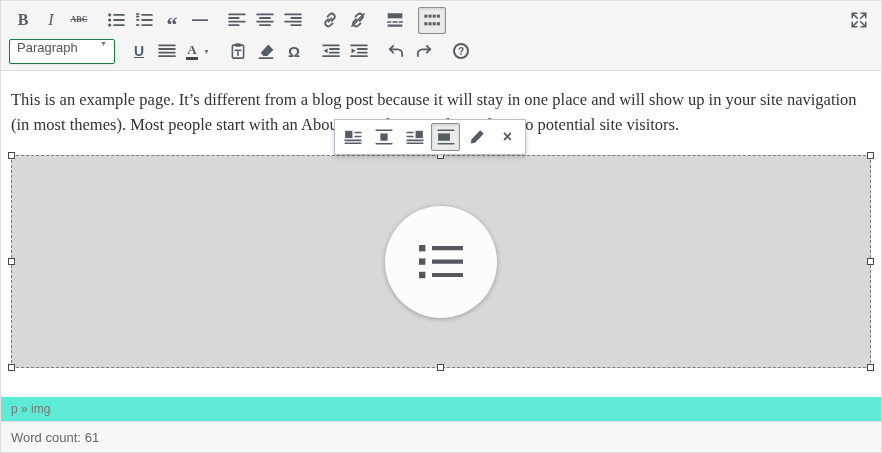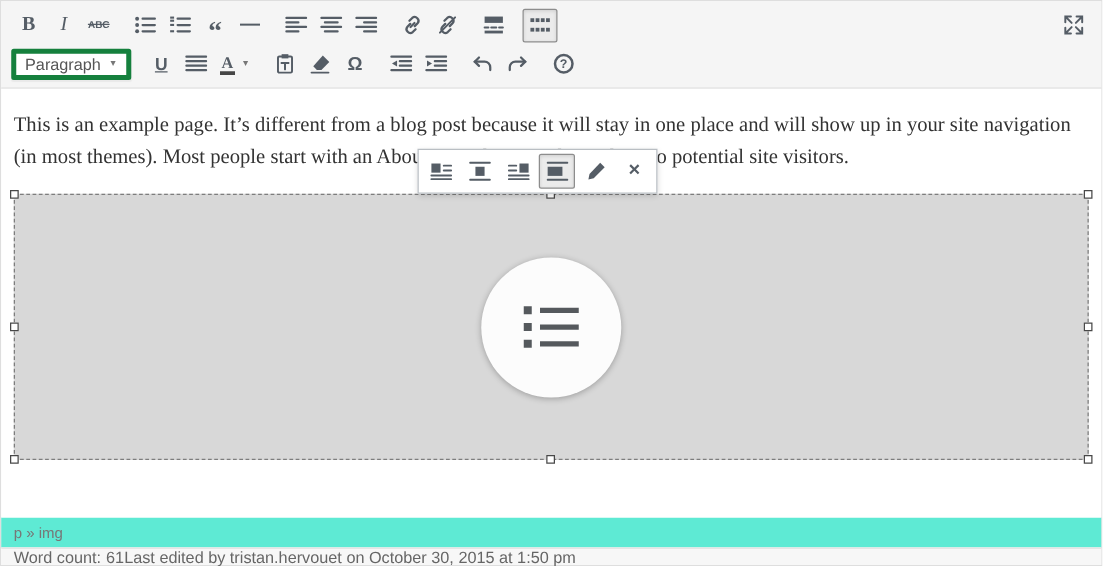--- a/index.html
+++ b/index.html
@@ -20,34 +20,34 @@
   .push-right { margin-left:auto; }
 
   .icn { display:block; }
   .icn .s   { stroke:#555d66; fill:none; stroke-width:1.6; stroke-linecap:round; }
   .icn .s14 { stroke:#555d66; fill:none; stroke-width:1.4; stroke-linecap:round; }
   .icn .f   { fill:#555d66; stroke:none; }
 
   .glyph { color:#555d66; line-height:1; font-family:"Liberation Serif", serif; font-size:16px; }
   .g-bold   { font-weight:bold; }
   .g-italic { font-style:italic; }
-  .g-strike { font-family:Liberation Sans, sans-serif; font-size:8px; font-weight:bold; text-decoration:line-through; letter-spacing:0; }
+  .g-strike { font-family:Liberation Serif, serif; font-size:8px; font-weight:bold; text-decoration:line-through; letter-spacing:0; }
   .g-quote  { font-size:22px; font-weight:bold; line-height:.2; position:relative; top:5px; }
   .g-hr     { font-weight:bold; font-family:"Liberation Sans", sans-serif; }
   .g-u      { font-family:"Liberation Sans", sans-serif; font-size:14px; font-weight:bold; text-decoration:underline; }
   .g-omega  { font-family:"Liberation Sans", sans-serif; font-size:15px; font-weight:bold; }
   .a-stack  { display:flex; flex-direction:column; align-items:center; }
   .a-stack .g-a { font-family:"Liberation Serif", serif; font-size:13px; font-weight:bold; color:#555d66; line-height:1; }
   .a-stack .bar { width:12px; height:3px; background:#464646; margin-top:1px; }
   .caret { font-size:7px; color:#777; margin-left:5px; line-height:1; }
   .help-circle { width:16px; height:16px; border:2px solid #555d66; border-radius:50%; display:flex; align-items:center; justify-content:center;
                  font-family:"Liberation Sans", sans-serif; font-size:10px; font-weight:bold; color:#555d66; }
 
-  .format-select { display:flex; align-items:center; justify-content:space-between; width:96px; height:25px; background:#fff;
-                   border:4px solid #15803d; border-radius:2px; padding:0 7px; font-size:13px; color:#555; margin-right:10px;
+  .format-select { display:flex; align-items:flex-start; justify-content:space-between; width:106px; height:25px; background:#fff;
+                   border:1px solid #15803d; border-radius:2px; padding:0 7px; font-size:13px; color:#555; margin-right:10px;
                    box-shadow:0 1px 1px rgba(0,0,0,.05); cursor:pointer; }
 
   
   .content { position:relative; flex:1; background:#fff; padding:16px 10px 0; overflow:hidden; }
   .content p { font-family:"Liberation Serif", serif; font-size:16.5px; color:#333; line-height:1.52; }
 
   .img-toolbar { position:absolute; top:48px; left:333px; display:flex; gap:2px; background:#fff;
                  border:1px solid #b9bec3; box-shadow:0 2px 5px rgba(0,0,0,.18); padding:3px; z-index:6; }
   .img-toolbar .mce-btn { height:28px; min-width:29px; }
   .g-x { font-family:"Liberation Sans", sans-serif; font-size:16px; font-weight:bold; color:#555d66; line-height:1; }
@@ -57,22 +57,22 @@
   .h-tl { top:-4px; left:-4px; }   .h-tm { top:-4px; left:calc(50% - 4px); }   .h-tr { top:-4px; right:-4px; }
   .h-ml { top:calc(50% - 4px); left:-4px; }                                    .h-mr { top:calc(50% - 4px); right:-4px; }
   .h-bl { bottom:-4px; left:-4px; } .h-bm { bottom:-4px; left:calc(50% - 4px); } .h-br { bottom:-4px; right:-4px; }
 
   .placeholder-circle { position:absolute; top:50%; left:50%; transform:translate(-50%,-50%); width:112px; height:112px;
                         border-radius:50%; background:#fcfcfc; box-shadow:0 1px 5px rgba(0,0,0,.28);
                         display:flex; align-items:center; justify-content:center; }
 
   
   .statusbar { height:24px; display:flex; align-items:center; padding:0 10px; font-size:12px; color:#777; background:#5eead4; }
-  .footer { height:14px; background:#f7f7f7; border-top:1px solid #dfdfdf; display:flex; align-items:center;
-            padding:0 10px; font-size:13px; color:#666; }
+  .footer { height:31px; background:#f7f7f7; border-top:1px solid #dfdfdf; display:flex; align-items:center;
+            justify-content:space-between; padding:0 10px; font-size:13px; color:#666; }
   .wc { display:flex; gap:4px; }
 </style>
 </head>
 <body>
 
 <div class="editor">
 
   <div class="toolbars">
 
     <div class="trow trow1">
@@ -325,16 +325,15 @@
 
   <div class="statusbar">
     <span>p » img</span>
   </div>
 
   <div class="footer">
     <span class="wc">
       <span>Word count:</span>
       <span>61</span>
     </span>
-    <span>Last edited by tristan.hervouet on October 30, 2015 at 1:50 pm</span>
   </div>
 
 </div>
 
 </body></html>

